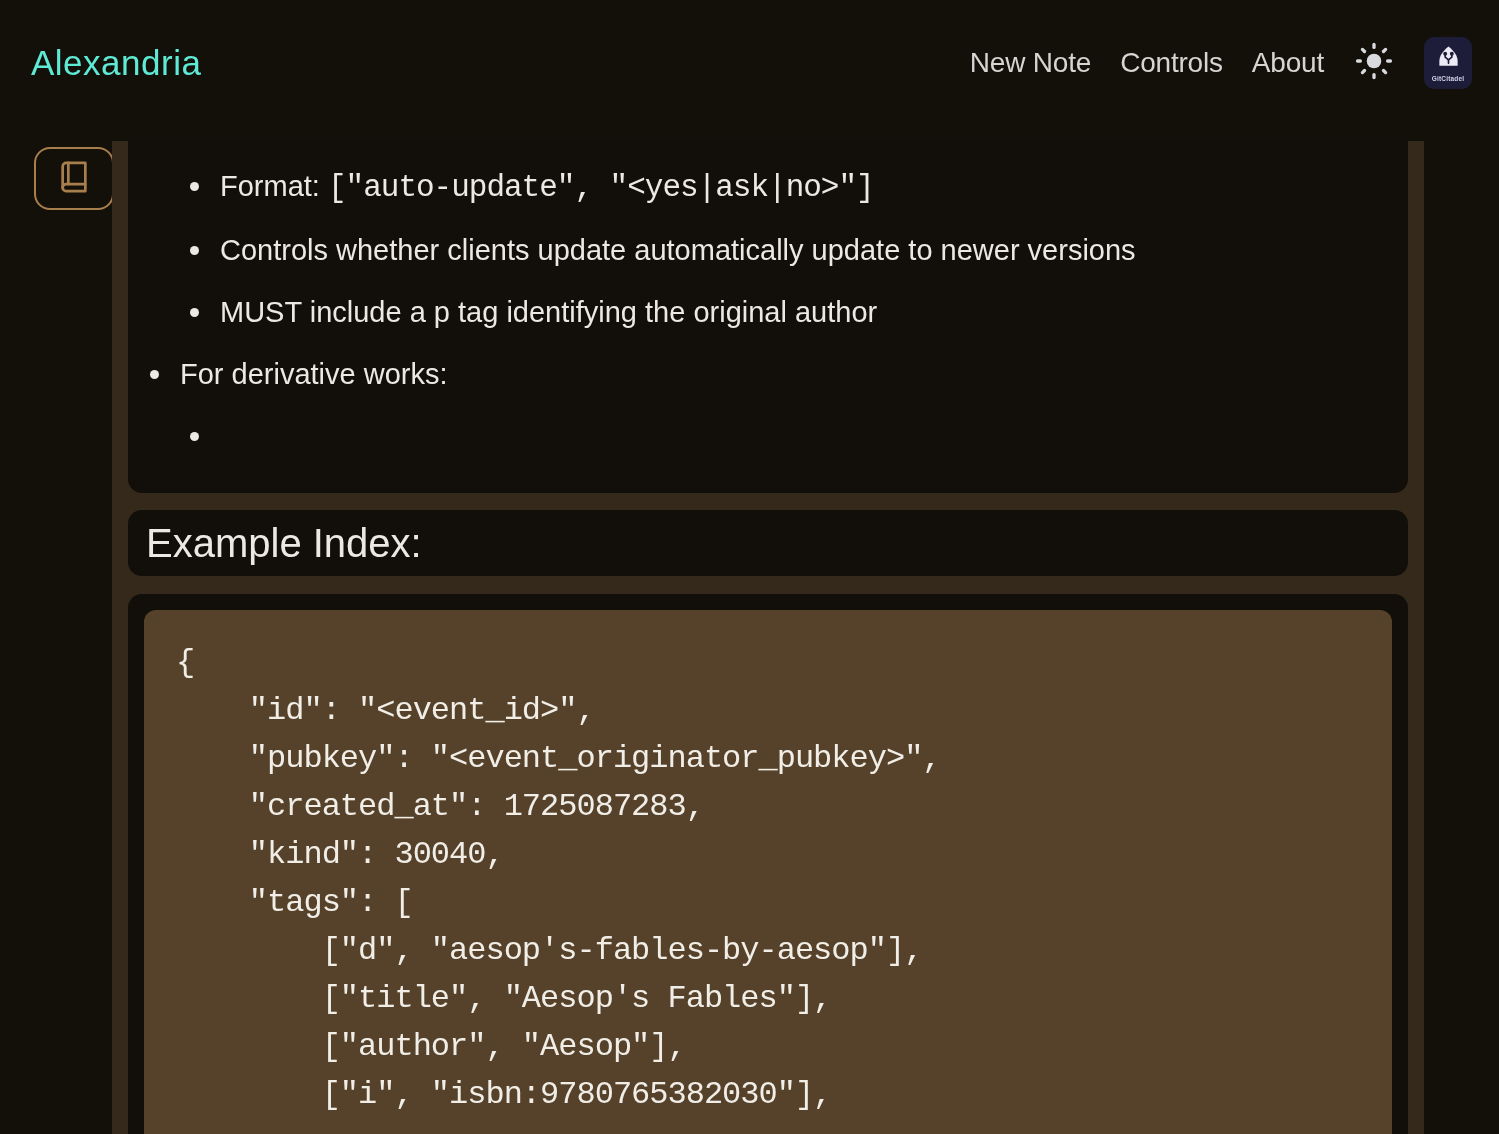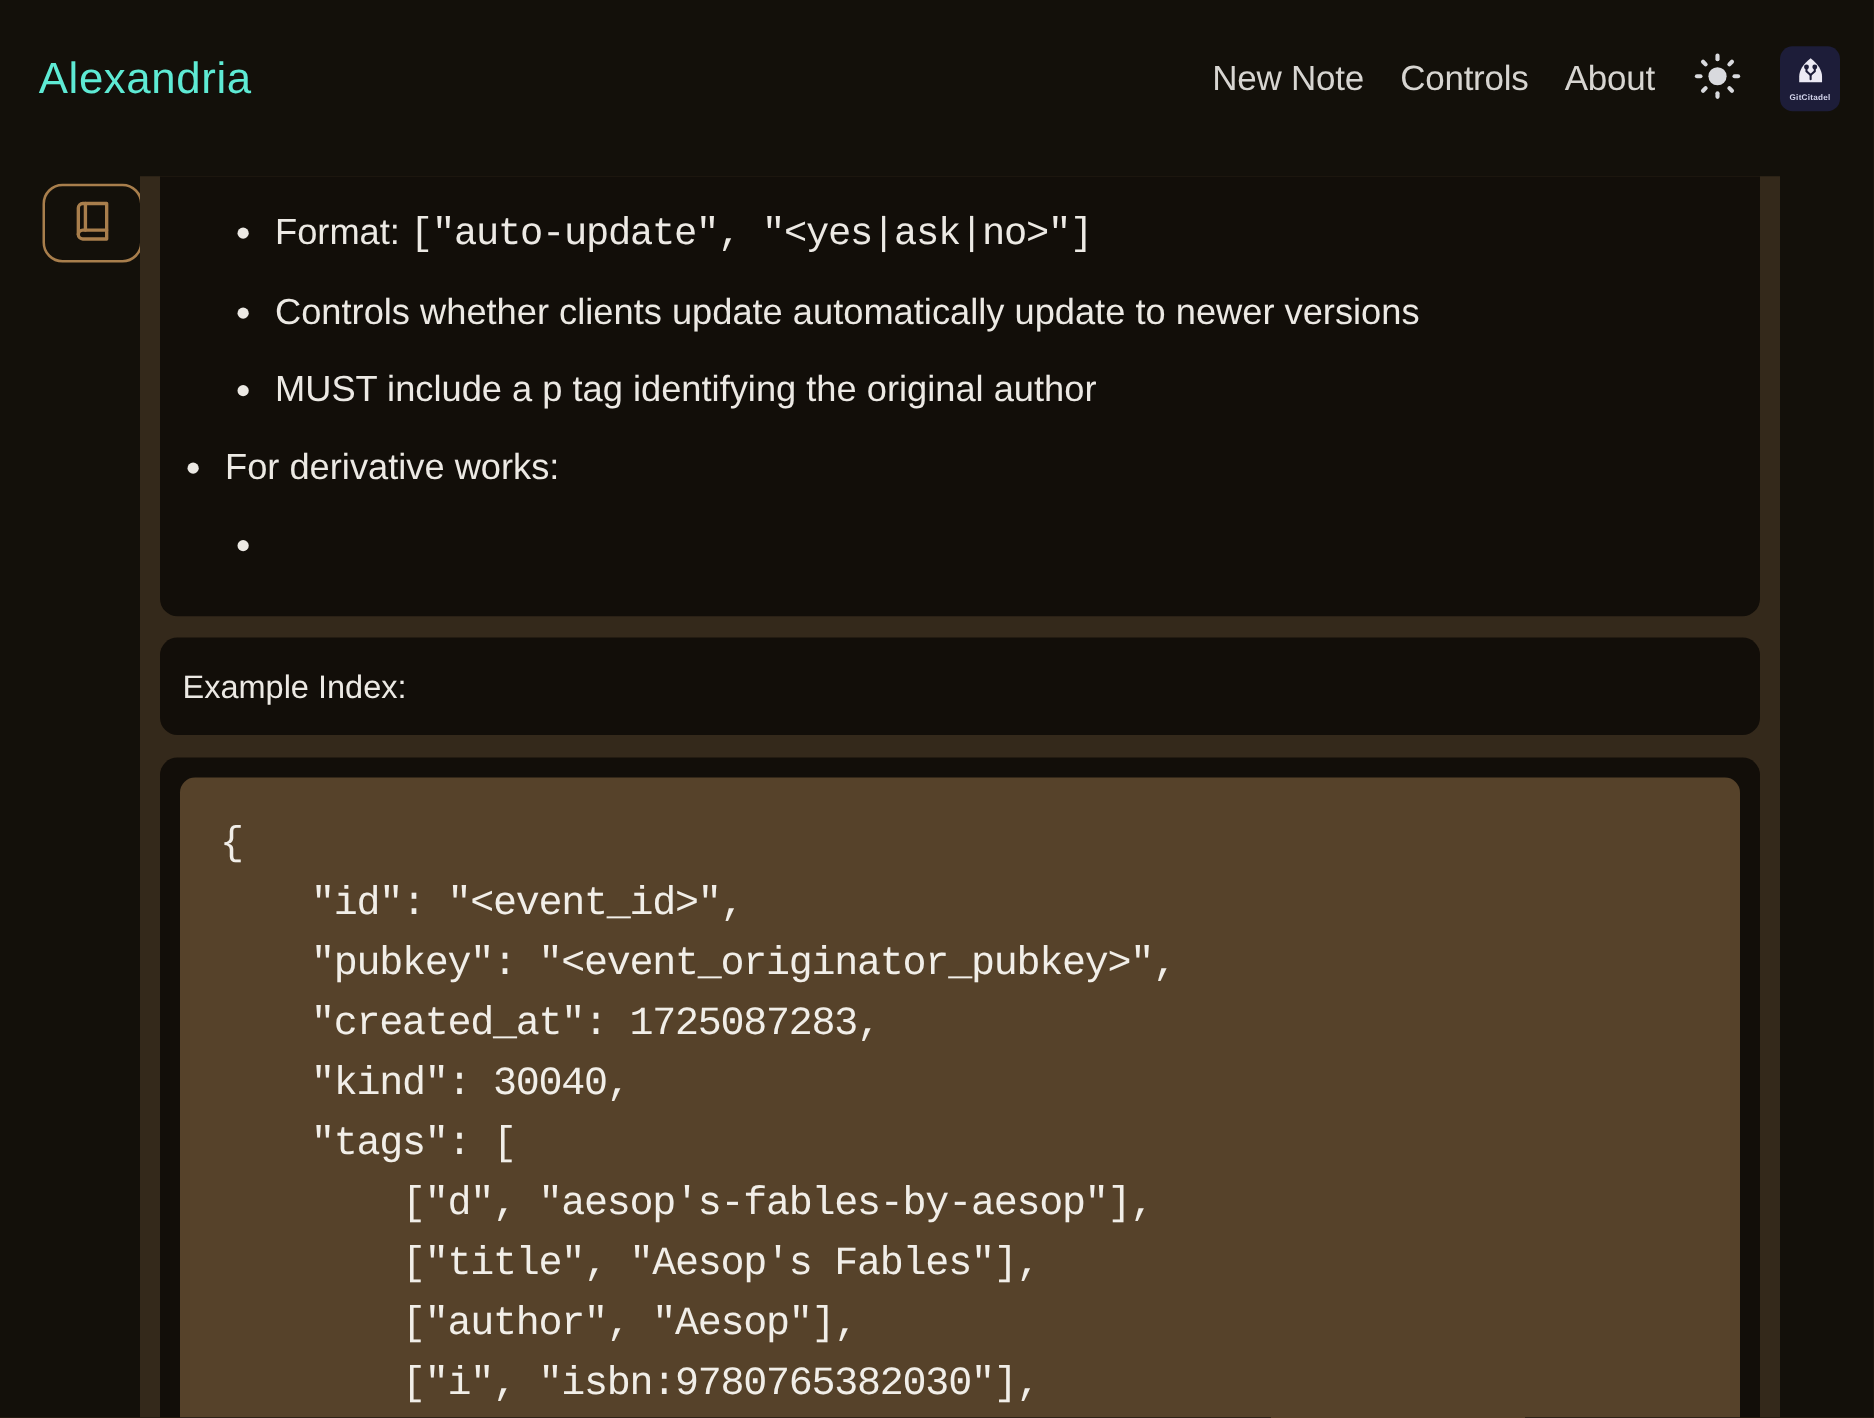--- a/index.html
+++ b/index.html
@@ -79,22 +79,22 @@
   }
   .li-text { margin-left:21px; }
   .inline-code {
     font-family:"Liberation Mono", monospace;
     font-size:31px; letter-spacing:-1px;
   }
 
   
   .card-label {
     margin-top:17px; border-radius:14px;
-    height:78px; display:flex; align-items:center;
-    padding-left:18px; font-size:26px;
+    height:66px; display:flex; align-items:center;
+    padding-left:18px; font-size:40px;
   }
 
   
   .card-code {
     margin-top:18px; border-radius:14px 14px 0 0;
     height:560px; padding:16px;
   }
   .codeblock {
     background:#56422a; border-radius:12px;
     height:540px;

